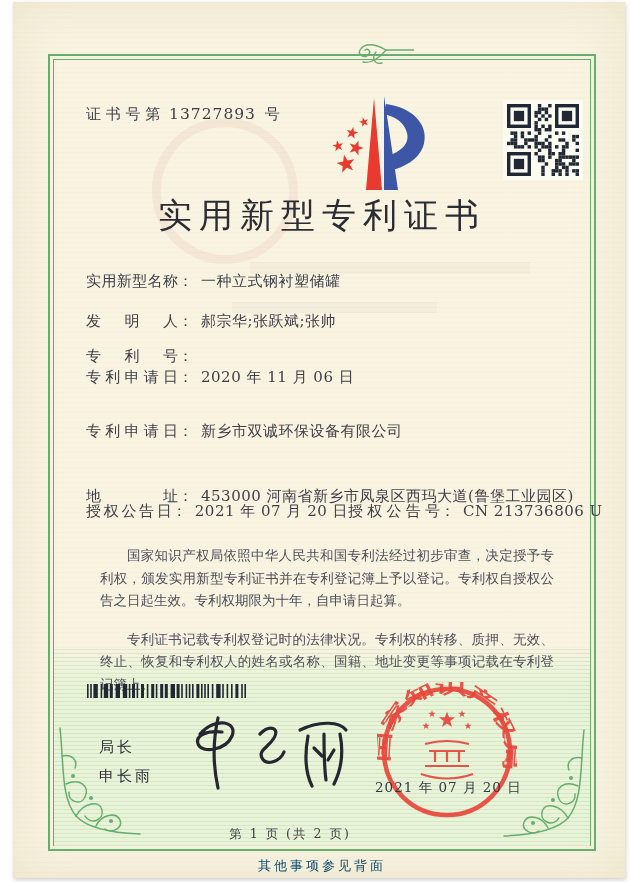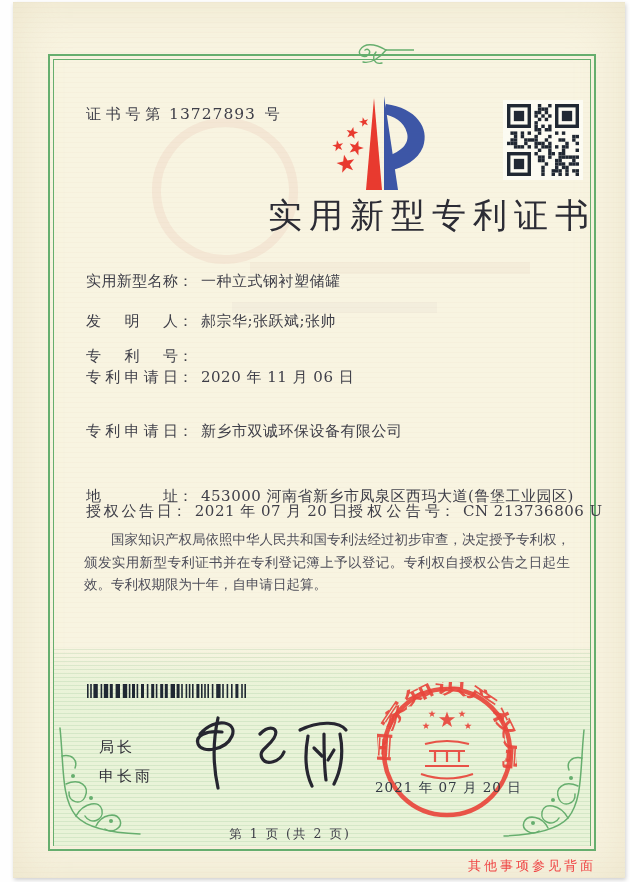--- a/index.html
+++ b/index.html
@@ -46,53 +46,53 @@
 
   .certno{
     left:86px;top:105px;font-size:15px;color:var(--ink);white-space:nowrap;
   }
   .certno .num{font-size:15.5px;letter-spacing:1px;padding:0 4px;}
 
   .logo{left:322px;top:92px;width:110px;height:104px;}
   .qr-wrap{left:503px;top:100px;width:72px;height:72px;padding:4px;background:#fcfbf2;}
 
   .cert-title{
-    left:48px;top:193px;width:548px;text-align:right;
+    left:48px;top:193px;width:548px;text-align:center;
     font-size:34px;font-weight:500;letter-spacing:7px;color:#2c2c35;white-space:nowrap;
   }
 
   .frow{left:86px;display:flex;align-items:flex-start;font-size:15px;color:var(--ink);white-space:nowrap;}
   .r0{top:272px}.r1{top:312px}.r2{top:347px}.r3{top:368px}.r4{top:422px}.r5{top:487px}.r6{top:502px}
   .flabel{display:inline-block;width:92px;text-align:justify;text-align-last:justify;}
   .colon{margin-right:8px;}
   .fvalue{letter-spacing:.5px;}
   .pair{display:flex;align-items:baseline;}
   .pair.first{width:262px;}
 
   .paras{
     left:84px;top:528px;width:486px;font-size:13.5px;line-height:22.5px;
     color:#4e4e5a;text-align:justify;
   }
-  .paras p{margin:0;text-indent:2em;}
+  .paras p{margin:16px;text-indent:2em;}
 
   .barcode{left:87px;top:684px;width:160px;height:14px;}
 
   .director{left:99px;top:732px;font-size:15px;line-height:29px;color:#2e2e36;letter-spacing:3px;
     font-family:"Liberation Sans","DejaVu Sans",sans-serif;}
 
   .signature{left:182px;top:700px;width:170px;height:95px;}
 
   .seal{left:377px;top:682px;width:140px;height:140px;}
   .seal-date{
     left:375px;top:779px;width:144px;text-align:center;
     font-size:13.5px;color:#333a44;letter-spacing:1px;white-space:nowrap;z-index:5;
   }
 
   .pageinfo{left:48px;top:826px;width:484px;text-align:center;font-size:12.5px;letter-spacing:2px;color:#3d3d47;}
-  .backnote{left:48px;top:857px;width:548px;text-align:right;font-size:13px;letter-spacing:3px;color:#ef4444;}
+  .backnote{left:48px;top:857px;width:548px;text-align:center;font-size:13px;letter-spacing:3px;color:#0c4a6e;}
 
   .orn{pointer-events:none;}
   .orn-top{left:356px;top:41px;width:58px;height:32px;}
   .orn-bl{left:54px;top:726px;width:92px;height:114px;}
   .orn-br{left:498px;top:728px;width:92px;height:114px;transform:scaleX(-1);}
 </style>
 </head>
 <body>
 
 <div class="abs paper"></div>
@@ -330,20 +330,21 @@
   </span>
   <span class="pair">
     <span class="flabel">授权公告号</span>
       <span class="colon">：</span>
     <span class="fvalue">CN 213736806 U</span>
   </span>
 </div>
 
 <div class="abs paras">
   <p>国家知识产权局依照中华人民共和国专利法经过初步审查，决定授予专利权，颁发实用新型专利证书并在专利登记簿上予以登记。专利权自授权公告之日起生效。专利权期限为十年，自申请日起算。</p>
+  <p>专利证书记载专利权登记时的法律状况。专利权的转移、质押、无效、终止、恢复和专利权人的姓名或名称、国籍、地址变更等事项记载在专利登记簿上。</p>
 </div>
 
 <svg class="abs barcode" viewBox="0 0 160 14" preserveAspectRatio="none">
   <g>
       <rect x="0.0" y="0" width="1.6" height="14" fill="#202833"></rect>
       <rect x="3.2" y="0" width="1.6" height="14" fill="#202833"></rect>
       <rect x="6.4" y="0" width="4.4" height="14" fill="#202833"></rect>
       <rect x="13.6" y="0" width="1.6" height="14" fill="#202833"></rect>
       <rect x="16.8" y="0" width="4.4" height="14" fill="#202833"></rect>
       <rect x="22.8" y="0" width="3.0" height="14" fill="#202833"></rect>

